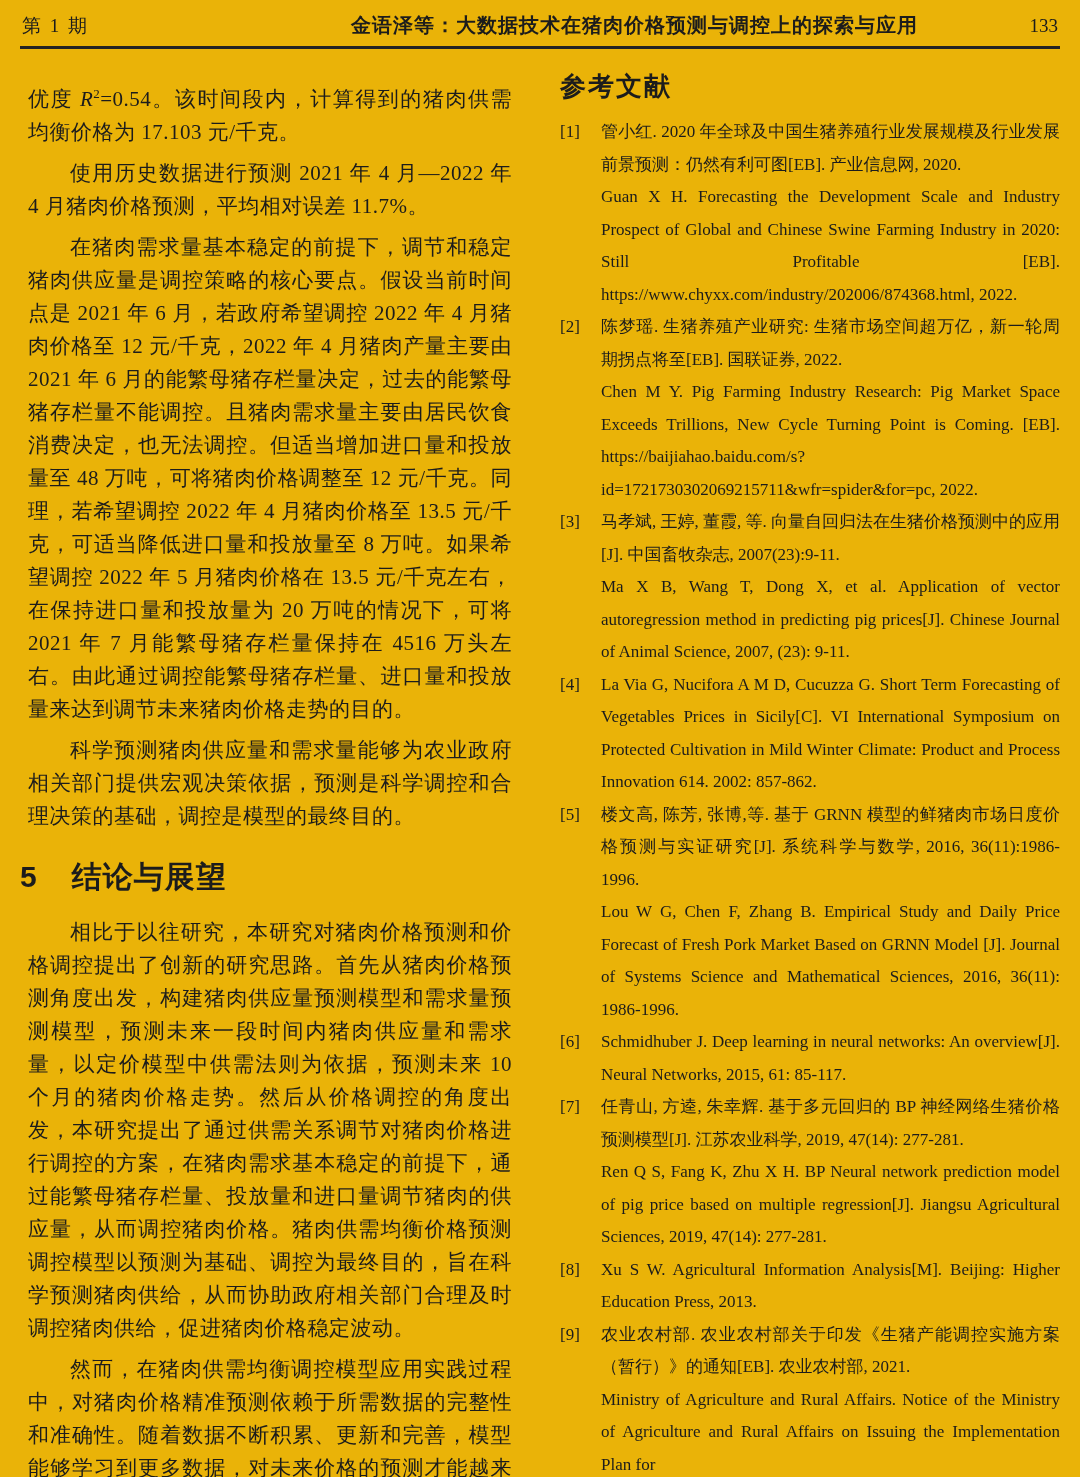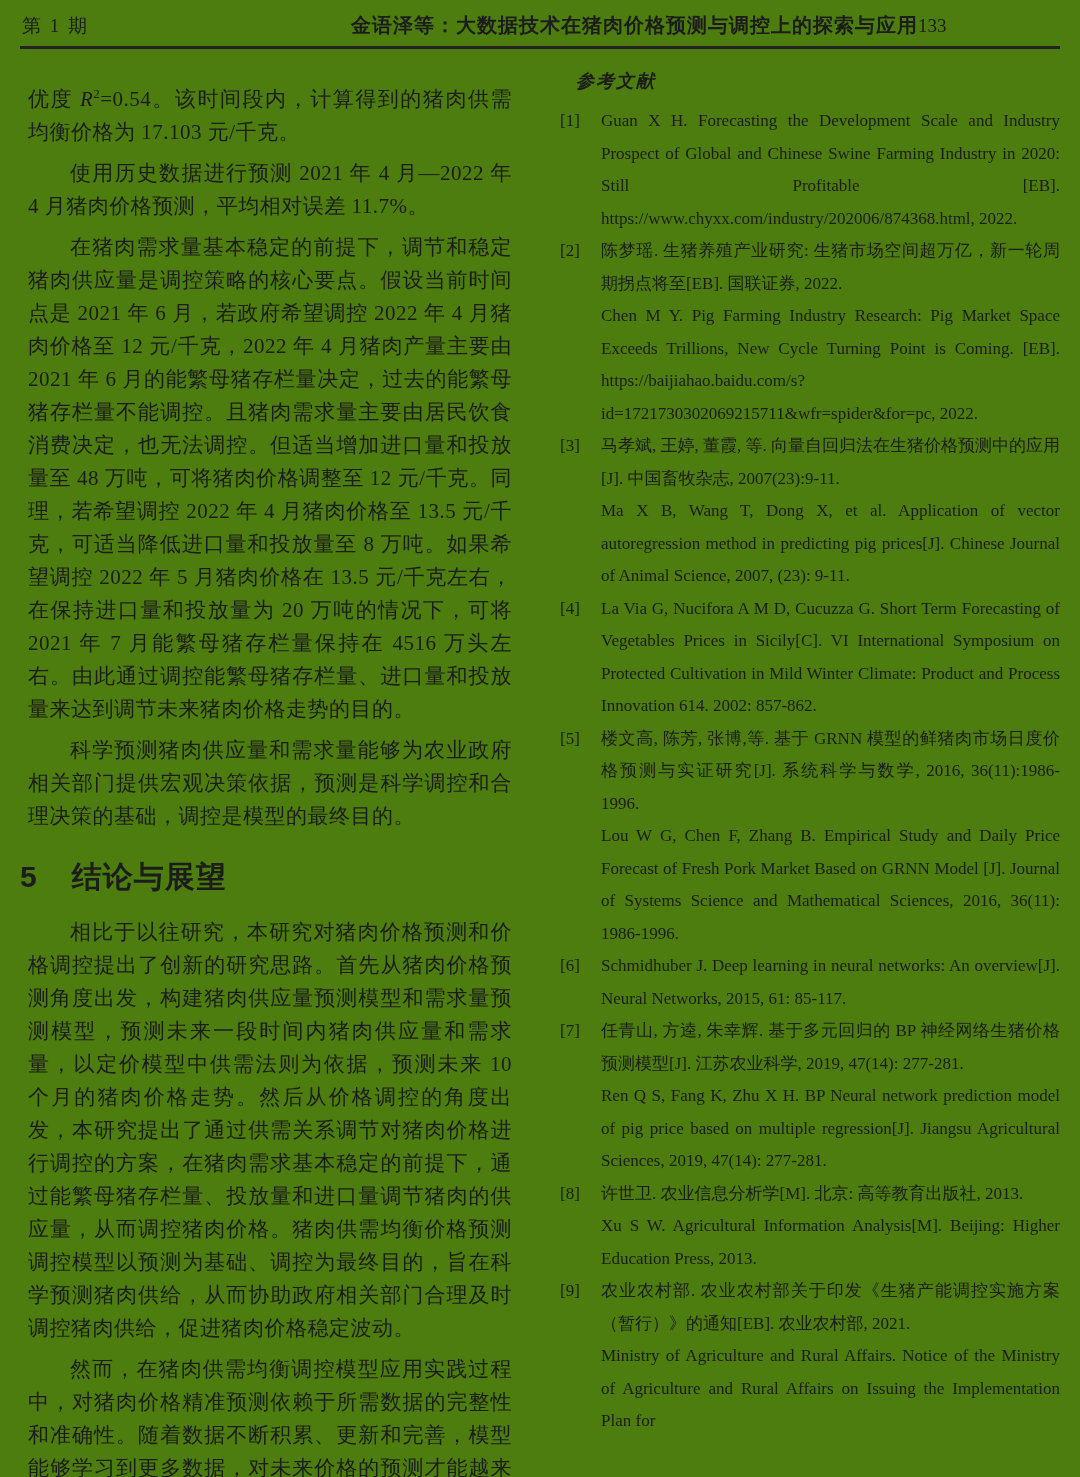--- a/index.html
+++ b/index.html
@@ -1,20 +1,20 @@
 <!DOCTYPE html>
 <html lang="zh"><head>
 <meta charset="utf-8">
 <style>
   html, body { margin: 0; padding: 0; background: #e8e8e8; }
   .page {
     width: 1080px;
     height: 1477px;
     margin: 0 auto;
-    background: #4d7c0f;
+    background: #eab308;
     color: #1c1c1c;
     box-sizing: border-box;
     padding: 8px 20px 0 20px;
     font-family: "Liberation Serif", "DejaVu Serif", serif;
     overflow: hidden;
   }
 
   
   .page-header {
     display: flex;
@@ -24,21 +24,21 @@
   }
   .issue { width: 140px; letter-spacing: 2px; }
   .running-title {
     flex: 1;
     text-align: right;
     font-family: "Liberation Sans", "DejaVu Sans", sans-serif;
     font-weight: bold;
     font-size: 20px;
     letter-spacing: 1px;
   }
-  .page-number { width: 140px; text-align: left; font-size: 19px; }
+  .page-number { width: 140px; text-align: right; font-size: 19px; }
   .header-rule { border-bottom: 3px solid #232323; margin: 0; }
 
   
   .columns { display: flex; gap: 40px; padding-top: 26px; }
   .col { width: 500px; box-sizing: border-box; }
 
   
   .body-p {
     margin: 8px;
     font-size: 21px;
@@ -57,24 +57,23 @@
     font-size: 30px;
     margin: 24px 0 18px 0;
     letter-spacing: 1px;
   }
   .sec-num { margin-right: 34px; }
 
   
   .ref-heading {
     font-family: "Liberation Sans", "DejaVu Sans", sans-serif;
     font-weight: bold;
-    font-size: 18px;
-    margin: -6px 0 12px 16px;
+    font-size: 26px;
+    margin: -6px 0 12px 0;
     letter-spacing: 2px;
-    font-style: italic;
   }
   .ref-list { list-style: none; margin: 0; padding: 0; }
   .ref-entry {
     position: relative;
     padding-left: 41px;
     font-size: 17px;
     line-height: 32.5px;
   }
   .ref-num { position: absolute; left: 0; top: 0; }
   .ref-text { margin: 0; text-align: justify; }
@@ -108,20 +107,21 @@
       <p class="body-p">然而，在猪肉供需均衡调控模型应用实践过程中，对猪肉价格精准预测依赖于所需数据的完整性和准确性。随着数据不断积累、更新和完善，模型能够学习到更多数据，对未来价格的预测才能越来越精准。</p>
     </section>
 
     <section class="col col-right">
       <h2 class="ref-heading">参考文献</h2>
 
       <ol class="ref-list">
 
         <li class="ref-entry">
           <span class="ref-num">[1]</span>
+          <p class="ref-text">管小红. 2020 年全球及中国生猪养殖行业发展规模及行业发展前景预测：仍然有利可图[EB]. 产业信息网, 2020.</p>
           <p class="ref-text">Guan X H. Forecasting the Development Scale and Industry Prospect of Global and Chinese Swine Farming Industry in 2020: Still Profitable [EB]. https://www.chyxx.com/industry/202006/874368.html, 2022.</p>
         </li>
 
         <li class="ref-entry">
           <span class="ref-num">[2]</span>
           <p class="ref-text">陈梦瑶. 生猪养殖产业研究: 生猪市场空间超万亿，新一轮周期拐点将至[EB]. 国联证券, 2022.</p>
           <p class="ref-text">Chen M Y. Pig Farming Industry Research: Pig Market Space Exceeds Trillions, New Cycle Turning Point is Coming. [EB]. https://baijiahao.baidu.com/s?id=1721730302069215711&amp;wfr=spider&amp;for=pc, 2022.</p>
         </li>
 
         <li class="ref-entry">
@@ -147,21 +147,20 @@
         </li>
 
         <li class="ref-entry">
           <span class="ref-num">[7]</span>
           <p class="ref-text">任青山, 方逵, 朱幸辉. 基于多元回归的 BP 神经网络生猪价格预测模型[J]. 江苏农业科学, 2019, 47(14): 277-281.</p>
           <p class="ref-text">Ren Q S, Fang K, Zhu X H. BP Neural network prediction model of pig price based on multiple regression[J]. Jiangsu Agricultural Sciences, 2019, 47(14): 277-281.</p>
         </li>
 
         <li class="ref-entry">
           <span class="ref-num">[8]</span>
-          <p class="ref-text">许世卫. 农业信息分析学[M]. 北京: 高等教育出版社, 2013.</p>
           <p class="ref-text">Xu S W. Agricultural Information Analysis[M]. Beijing: Higher Education Press, 2013.</p>
         </li>
 
         <li class="ref-entry">
           <span class="ref-num">[9]</span>
           <p class="ref-text">农业农村部. 农业农村部关于印发《生猪产能调控实施方案（暂行）》的通知[EB]. 农业农村部, 2021.</p>
           <p class="ref-text">Ministry of Agriculture and Rural Affairs. Notice of the Ministry of Agriculture and Rural Affairs on Issuing the Implementation Plan for</p>
         </li>
 
       </ol>

